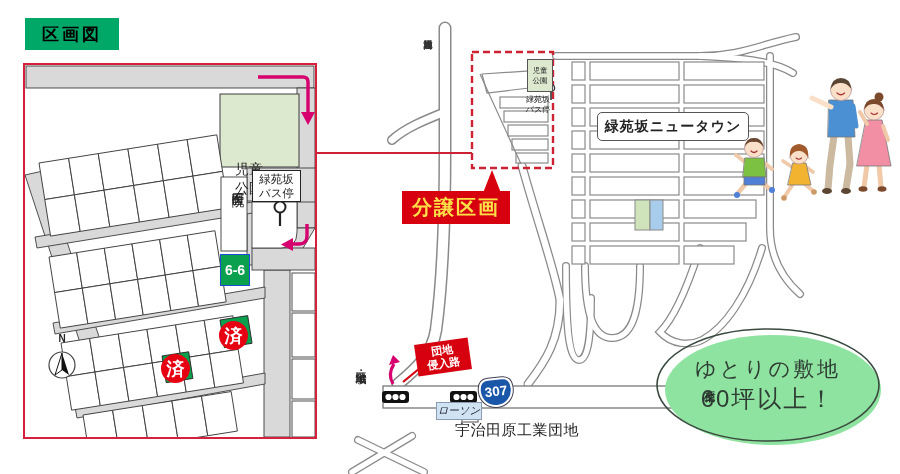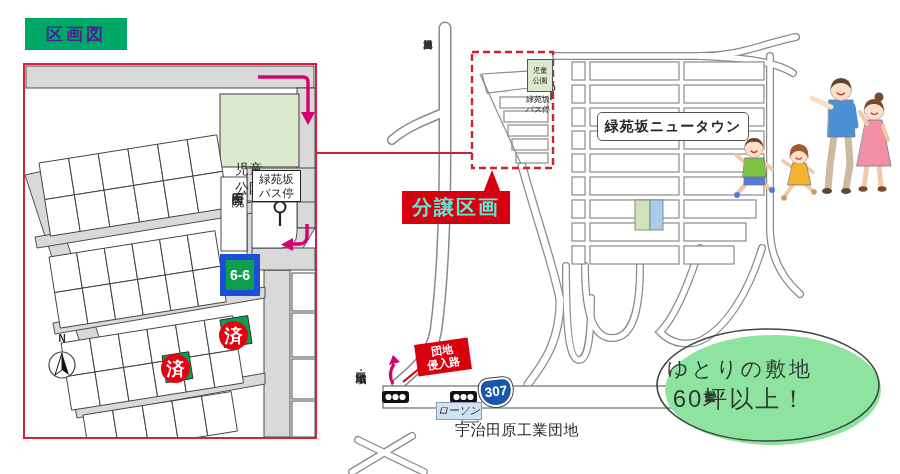--- a/index.html
+++ b/index.html
@@ -2,59 +2,59 @@
 <html><head>
 <meta charset="utf-8">
 <style>
   html,body{margin:0;padding:0;background:#fff;}
   #app{position:relative;width:900px;height:474px;background:#fff;overflow:hidden;
        font-family:"Liberation Sans","DejaVu Sans",sans-serif;color:#222;}
   .abs{position:absolute;}
   .prelines{white-space:pre-line;}
   .vtext{writing-mode:vertical-rl;text-orientation:upright;letter-spacing:1px;}
   
-  .badge{left:25px;top:18px;width:102px;height:32px;background:#00a868;color:#4c1d95;
+  .badge{left:25px;top:18px;width:94px;height:32px;background:#00a868;color:#000000;
          font-weight:bold;font-size:17px;display:flex;align-items:center;justify-content:center;
          letter-spacing:3px;z-index:5;}
   
   .lotmap{left:23px;top:63px;width:290px;height:372px;border:2.5px solid #d6203c;
           background:#fff;overflow:hidden;z-index:4;}
   .lot-park-label{left:210px;top:95px;width:60px;font-size:14px;line-height:1.35;color:#222;z-index:3;}
   .busstop-box{left:227px;top:105px;width:47px;height:30px;background:#fff;border:1.5px solid #222;
                font-size:11.5px;line-height:1.25;display:flex;align-items:center;justify-content:center;
                text-align:center;z-index:3;}
   .clinic{left:201px;top:117px;width:20px;height:72px;font-size:12.5px;z-index:3;color:#222;}
-  .lot-number{left:195px;top:189px;width:28px;height:30px;background:#0aa04e;border:6px solid #1d4ed8;
+  .lot-number{left:195px;top:189px;width:28px;height:30px;background:#0aa04e;border:1px solid #1d4ed8;
               color:#fff;font-weight:bold;font-size:14px;display:flex;align-items:center;justify-content:center;z-index:3;}
   .sold{width:29px;height:29px;border-radius:50%;background:#e60012;color:#fff;font-weight:bold;
         font-size:18px;display:flex;align-items:center;justify-content:center;z-index:4;}
   .sold1{left:194px;top:256px;} .sold2{left:136px;top:289px;}
   .north-label{left:29px;top:268px;width:16px;text-align:center;font-size:10px;font-weight:bold;z-index:3;}
   
   .commercial{left:420px;top:33px;width:14px;height:82px;font-size:9px;letter-spacing:0;color:#333;z-index:3;}
   .mini-park{left:527px;top:59px;width:24px;height:31px;background:#dce9cf;border:1px solid #555;
              font-size:7.5px;line-height:1.3;display:flex;align-items:center;justify-content:center;
              text-align:center;z-index:3;}
   .mini-bus{left:518px;top:95px;width:40px;font-size:8px;line-height:1.25;text-align:center;color:#222;z-index:3;}
-  .sale-box{left:402px;top:191px;width:108px;height:33px;background:#d7000f;color:#5eead4;font-weight:bold;
+  .sale-box{left:402px;top:191px;width:108px;height:33px;background:#d7000f;color:#fde047;font-weight:bold;
             font-size:20px;letter-spacing:2px;display:flex;align-items:center;justify-content:center;z-index:4;}
   .newtown{left:597px;top:112px;width:150px;height:27px;background:#fff;border:1.5px solid #555;
            border-radius:5px;font-size:14px;font-weight:bold;display:flex;align-items:center;
            justify-content:center;letter-spacing:1px;z-index:3;text-align:center;}
   .entrance{left:416px;top:341px;width:54px;height:32px;background:#d7000f;color:#fff;font-weight:bold;
             font-size:11px;line-height:1.2;display:flex;align-items:center;justify-content:center;
             text-align:center;transform:rotate(-8deg);z-index:4;}
   .to-west{left:352px;top:364px;width:16px;height:80px;font-size:11px;letter-spacing:0;z-index:3;}
   .to-east{left:701px;top:383px;width:16px;height:48px;font-size:11px;letter-spacing:0;z-index:3;}
   .lawson{left:436px;top:402px;width:44px;height:16px;background:#cfe3f3;border:1px solid #8a9ab0;
           font-size:10.5px;display:flex;align-items:center;justify-content:center;color:#223;z-index:3;font-style:italic;}
   .industrial{left:455px;top:421px;font-size:15px;letter-spacing:0.5px;color:#222;z-index:3;text-align:right;}
   .route-num{left:480px;top:380px;width:32px;height:22px;color:#fff;font-weight:bold;font-size:13.5px;
              display:flex;align-items:center;justify-content:center;transform:rotate(-6deg);z-index:4;}
-  .oval-text{left:626px;top:355px;width:228px;height:70px;text-align:center;color:#2e3d33;z-index:4;}
+  .oval-text{left:654px;top:355px;width:228px;height:70px;text-align:center;color:#2e3d33;z-index:4;}
   .oval-text .l1{font-size:21px;letter-spacing:3px;}
   .oval-text .l2{font-size:24px;letter-spacing:2px;}
   svg{display:block;}
 </style>
 </head>
 <body>
 
 <div id="app">
 
   <svg class="abs" style="left:0;top:0;z-index:1;" width="900" height="474" viewBox="0 0 900 474">

